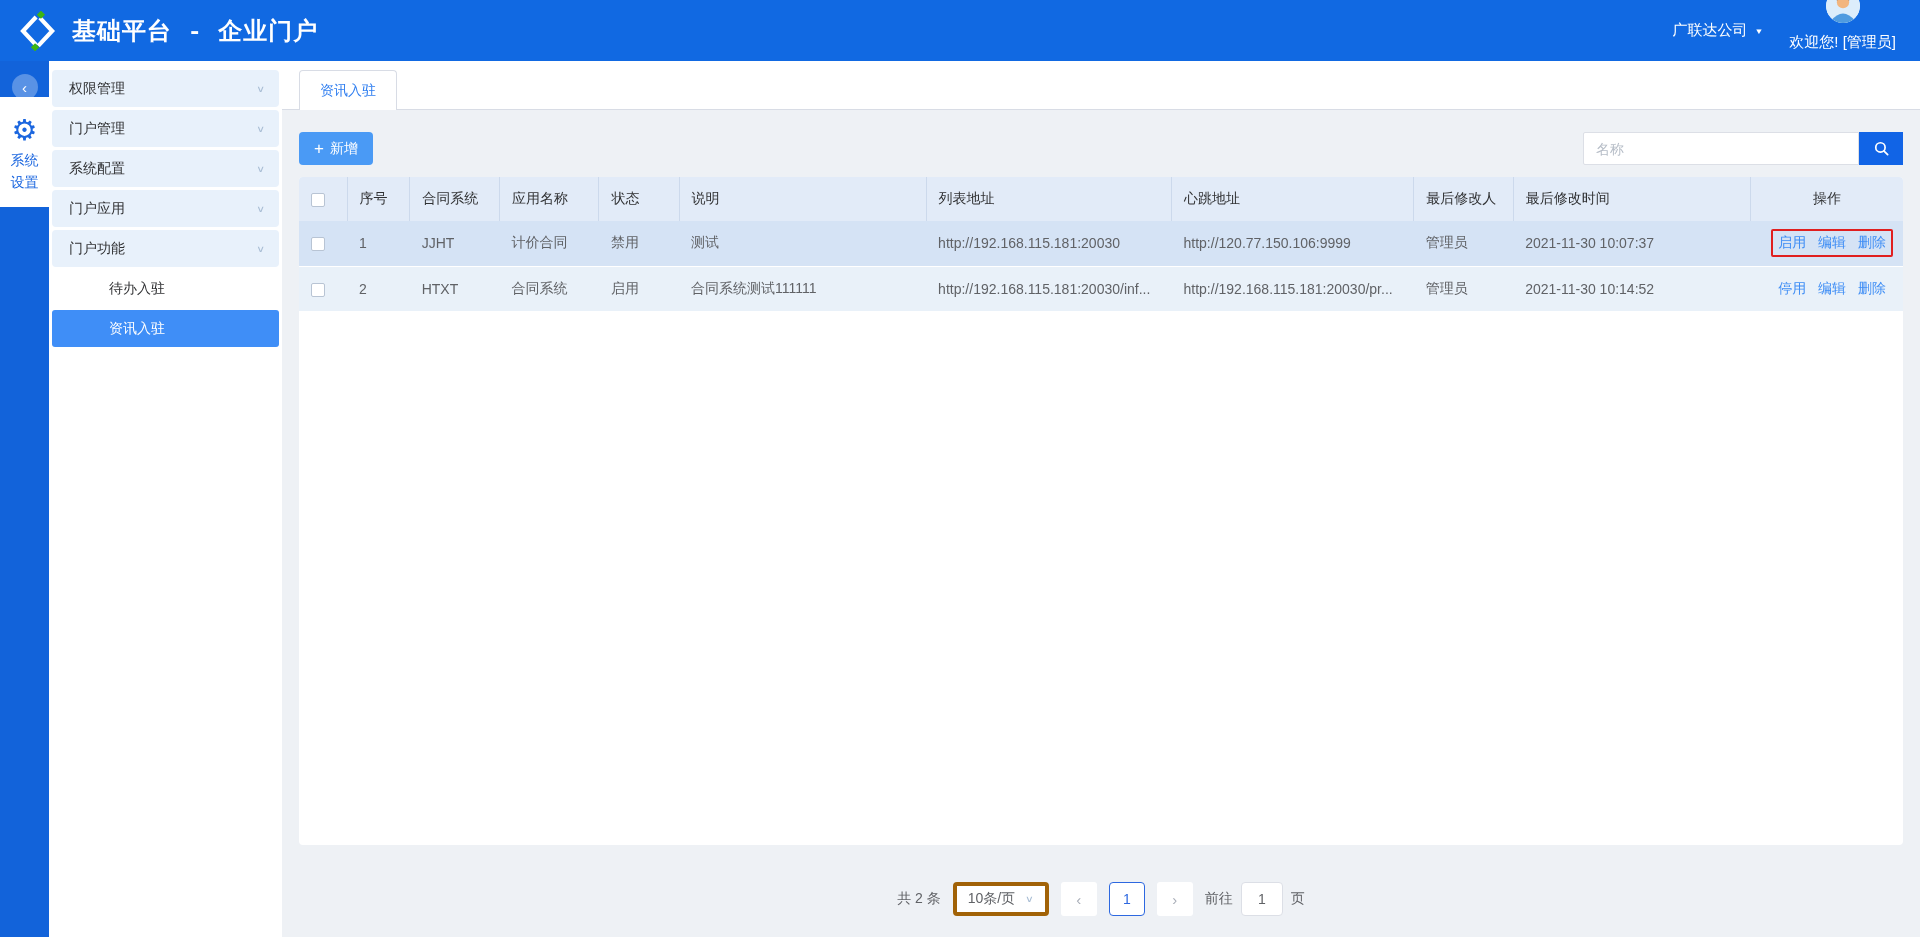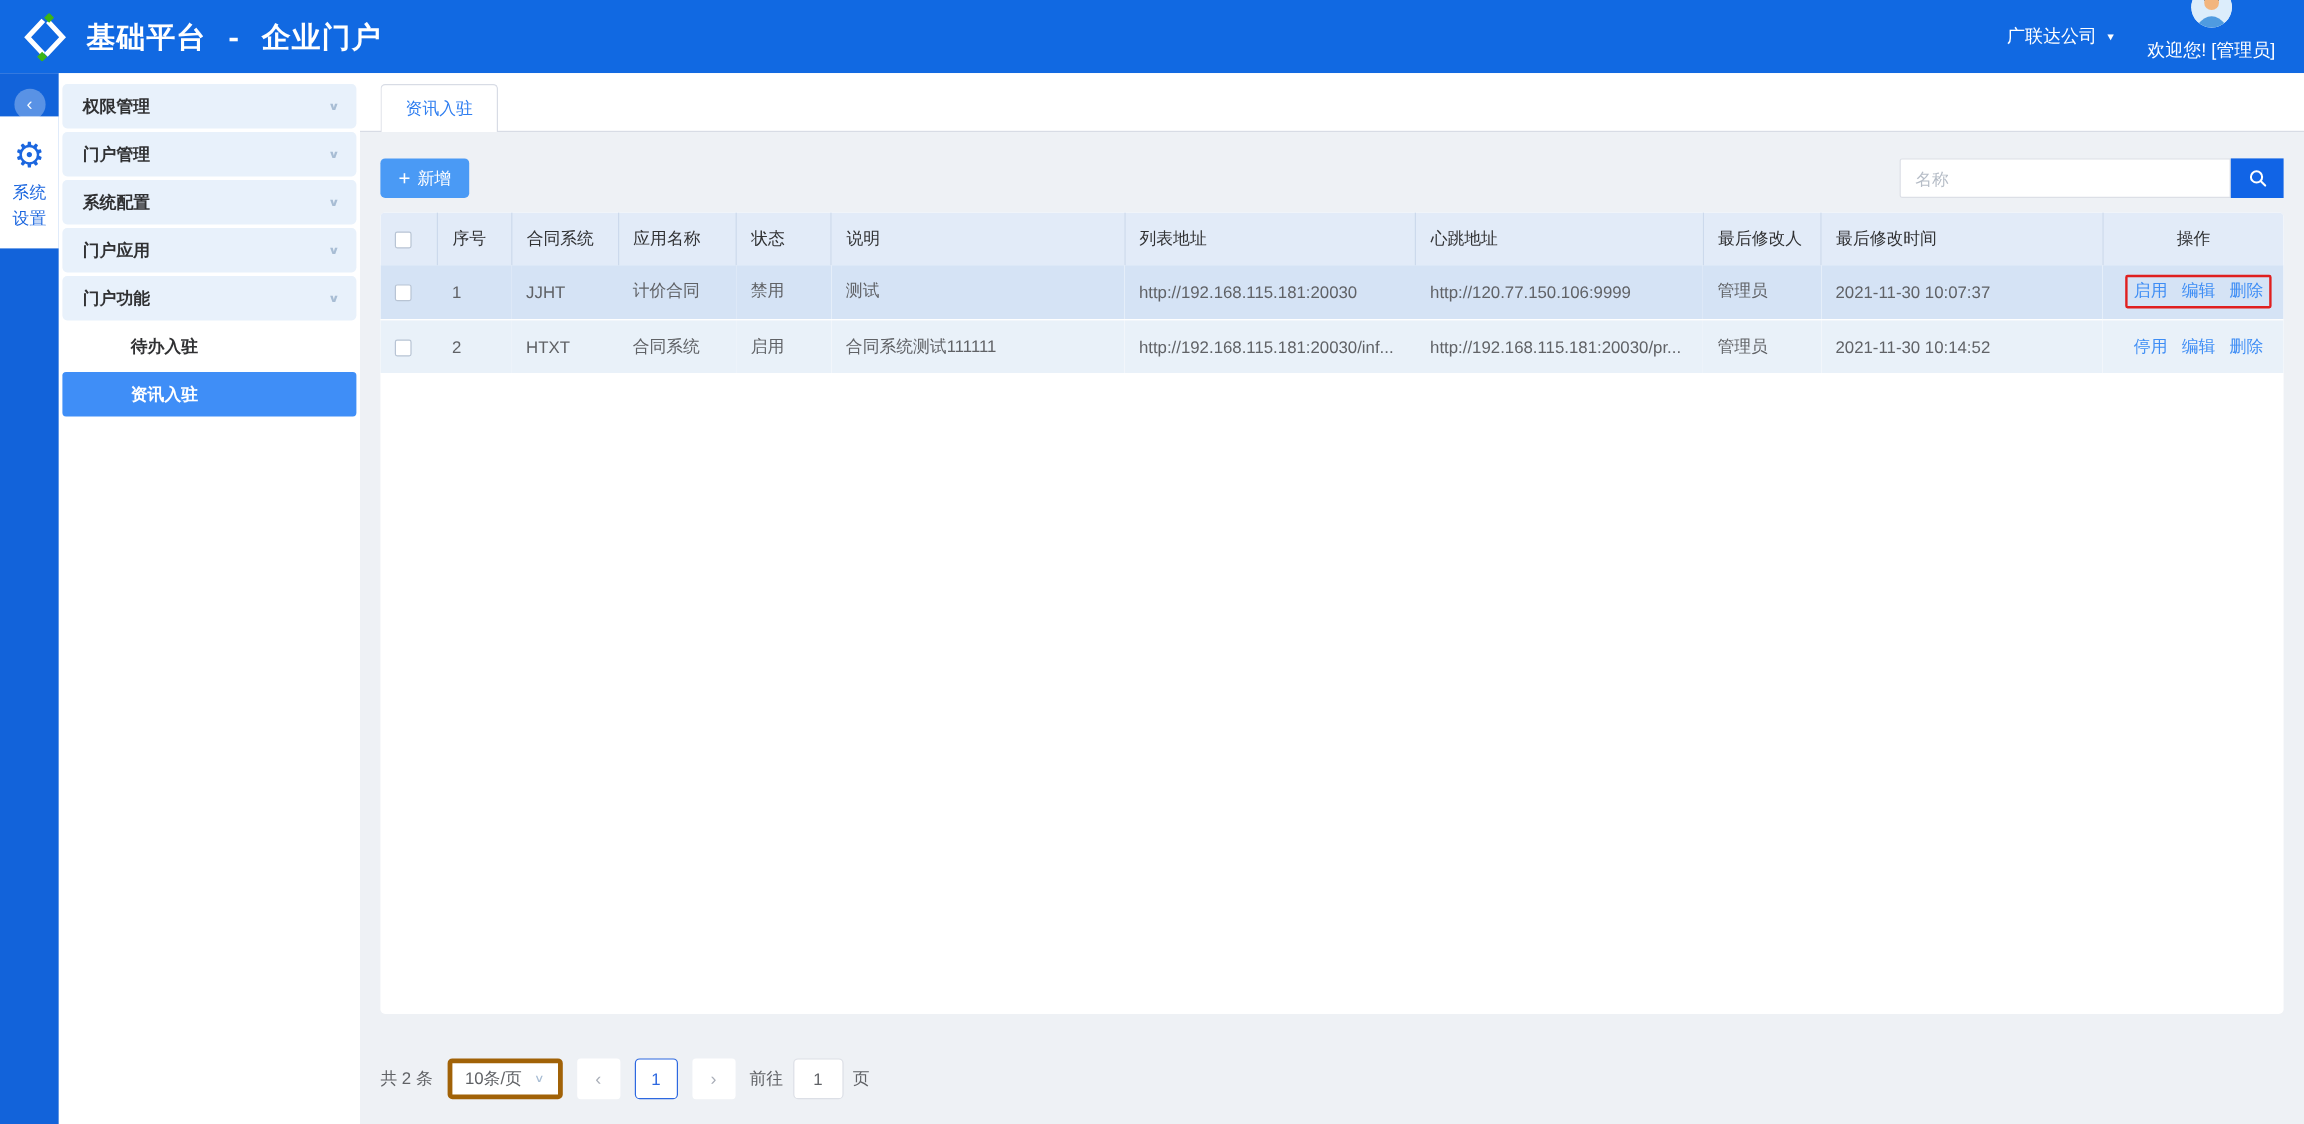--- a/index.html
+++ b/index.html
@@ -22,21 +22,21 @@
   
   .rail { width:49px; background:#1263da; display:flex; flex-direction:column; align-items:center; flex:0 0 auto; }
   .rail-top { height:36px; width:100%; display:flex; align-items:flex-start; justify-content:center; }
   .collapse-btn { width:26px; height:26px; border-radius:50%; background:rgba(255,255,255,.3); color:#ffffff;
     display:flex; align-items:center; justify-content:center; font-size:15px; margin-top:13px; cursor:pointer; }
   .rail-module { width:100%; background:#ffffff; padding:18px 4px 14px; display:flex; flex-direction:column; align-items:center; gap:4px; cursor:pointer; }
   .gear { font-size:29px; color:#1b66df; line-height:30px; }
   .rail-module-label { color:#1b66df; font-size:14px; line-height:22px; width:30px; text-align:center; word-break:break-all; }
 
   
-  .menu { width:251px; background:#ffffff; padding-top:9px; flex:0 0 auto;font-weight:bold; }
+  .menu { width:233px; background:#ffffff; padding-top:9px; flex:0 0 auto; }
   .menu-group { height:37px; margin:0 3px 3px 3px; background:#e8f1fb; border-radius:4px;
     display:flex; align-items:center; justify-content:space-between; padding:0 14px 0 17px; cursor:pointer; }
   .menu-group-label { color:#303133; }
   .chev { color:#a8bdd4; font-size:12px; transform:scaleY(.75); }
   .submenu-item { height:37px; margin:0 3px 3px 3px; display:flex; align-items:center; padding-left:57px; color:#303133; cursor:pointer; border-radius:3px; }
   .submenu-item.active { background:#3f8ef7; color:#ffffff; }
 
   
   .main { flex:1; display:flex; flex-direction:column; background:#eef1f5; }
   .tab-bar { height:49px; background:#ffffff; border-bottom:1px solid #d8dce5; display:flex; align-items:flex-end; padding-left:17px; }
@@ -64,21 +64,21 @@
     white-space:nowrap; overflow:hidden; text-overflow:ellipsis; }
   tr.row-1 td { background:#d5e3f5; }
   tr.row-2 td { background:#e9f1f9; }
   .cb { display:inline-block; width:14px; height:14px; background:#ffffff; border:1px solid #b8c4d4; border-radius:2px; vertical-align:middle; cursor:pointer; }
   td.actions-cell { text-align:right; padding-right:10px; overflow:visible; }
   .action-link { color:#3e8df5; cursor:pointer; margin-left:8px; }
   .action-link:first-child { margin-left:0; }
   .annotation-box { display:inline-block; border:2px solid #e01f1f; border-radius:2px; padding:3px 5px; }
 
   
-  .pagination { margin-top:37px; display:flex; align-items:center; gap:12px; }
+  .pagination { margin-top:37px; display:flex; align-items:center; justify-content:center; gap:12px; }
   .pg-total { color:#606266; }
   .page-size { width:96px; height:34px; background:#ffffff; border:4px solid #a16207; border-radius:4px;
     display:flex; align-items:center; justify-content:center; gap:10px; color:#606266; cursor:pointer; }
   .pg-btn { width:36px; height:34px; background:#ffffff; border:none; border-radius:3px; color:#a9aeb8;
     font-size:15px; display:flex; align-items:center; justify-content:center; cursor:pointer; }
   .pg-page { width:36px; height:34px; background:#ffffff; border:1px solid #2d68e0; border-radius:4px; color:#2d68e0;
     display:flex; align-items:center; justify-content:center; cursor:pointer; }
   .goto { display:flex; align-items:center; gap:8px; color:#606266; }
   .goto-input { width:42px; height:34px; border:1px solid #dcdfe6; border-radius:4px; text-align:center;
     font-size:14px; color:#606266; outline:none; background:#ffffff; font-family:inherit; }

